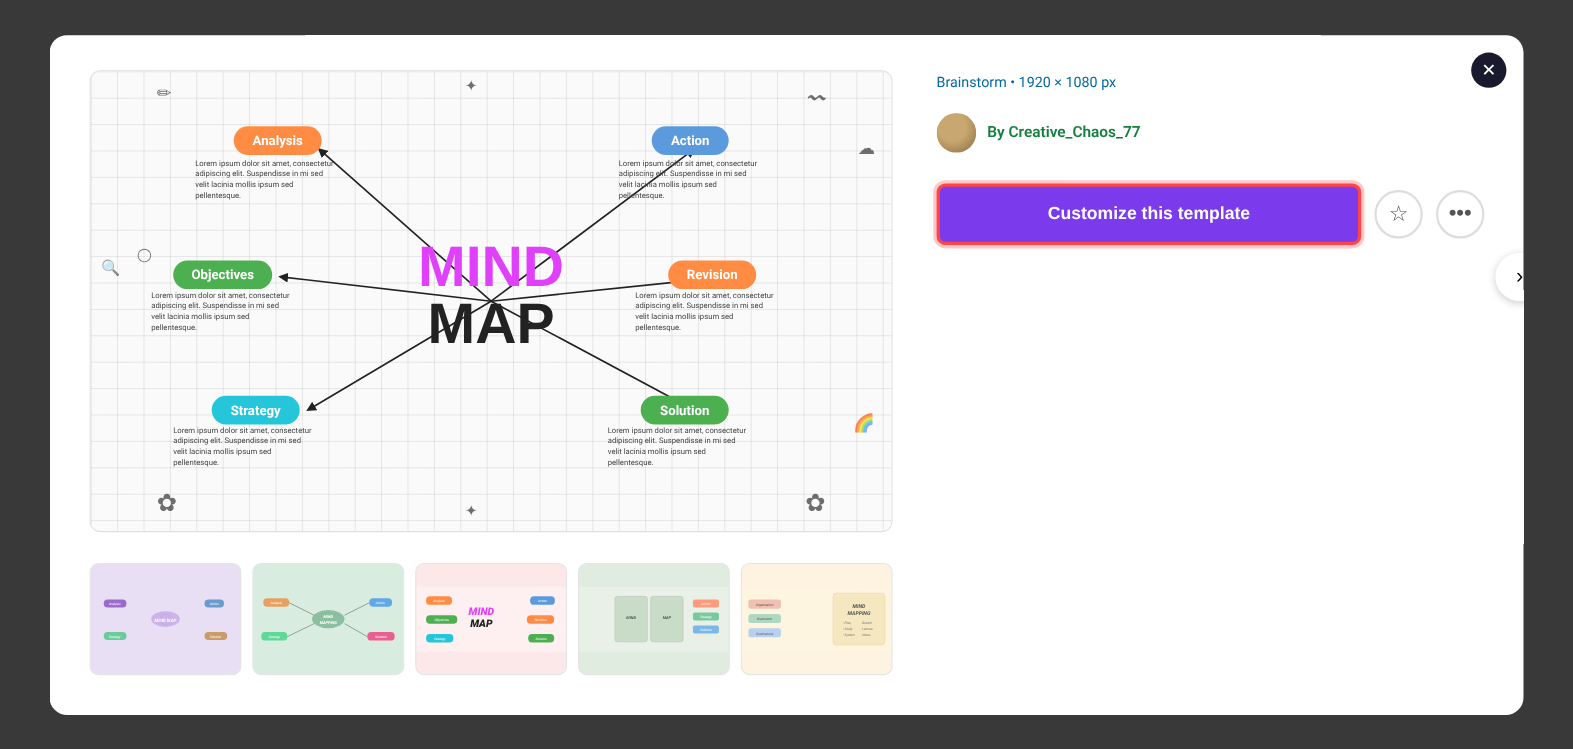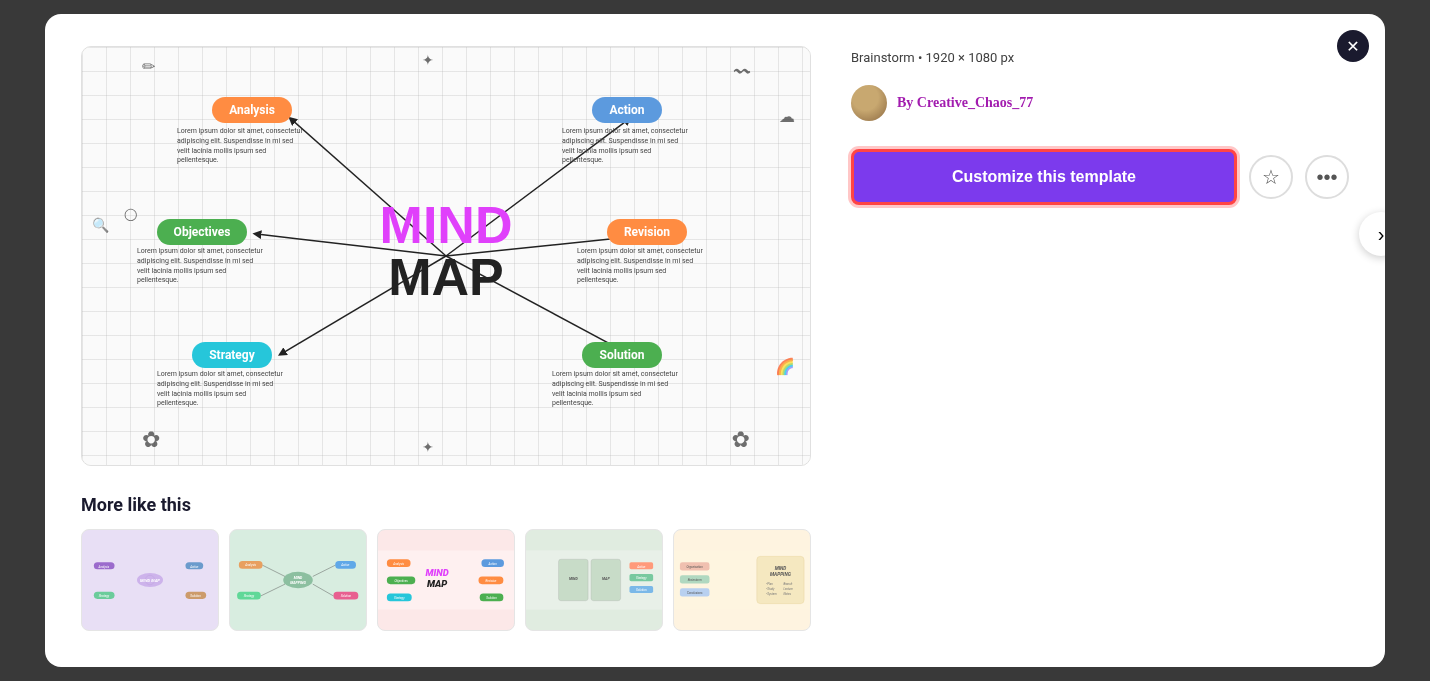--- a/index.html
+++ b/index.html
@@ -156,21 +156,21 @@
     .template-title {
       font-size: 26px;
       font-weight: 800;
       color: #1a1a2e;
       line-height: 1.2;
       margin-bottom: 10px;
     }
 
     .template-meta {
       font-size: 13px;
-      color: #404040;
+      color: #0369a1;
       margin-bottom: 20px;
     }
 
     .author-row {
       display: flex;
       align-items: center;
       gap: 10px;
       margin-bottom: 28px;
     }
 
@@ -183,22 +183,21 @@
     }
 
     .author-avatar-img {
       width: 100%;
       height: 100%;
       background: radial-gradient(circle at 40% 35%, #c8a870 40%, #8b6840 100%);
     }
 
     .author-name {
       font-size: 14px;
-      color: #a21caf;
-      font-family: Liberation Serif, serif;
+      color: #15803d;
     }
 
     .author-name span {
       font-weight: 600;
     }
 
     .action-row {
       display: flex;
       align-items: center;
       gap: 12px;
@@ -384,21 +383,20 @@
             <div class="doodle" style="top:5px; left:340px; font-size:14px;">✦</div>
             <div class="doodle" style="bottom:10px; left:340px; font-size:14px;">✦</div>
             <div class="doodle" style="top:170px; left:10px; font-size:14px;">🔍</div>
             <div class="doodle" style="top:60px; right:15px; font-size:16px;">☁</div>
             <div class="doodle" style="top:310px; right:15px; font-size:16px;">🌈</div>
             <div class="doodle" style="top:160px; left:42px; font-size:12px;">◯</div>
           </div>
         </div>
 
         <div class="more-like-this">
-          <div class="more-like-label">More like this</div>
           <div class="thumb-grid">
 
             <div class="thumb-card thumb-mind-1">
               <div class="thumb-content">
                 <svg width="100%" height="100%" viewBox="0 0 230 100">
                   <rect width="230" height="100" fill="#e8dff5"></rect>
                   <ellipse cx="115" cy="50" rx="22" ry="12" fill="#c5a8e8" opacity="0.8"></ellipse>
                   <text x="115" y="54" text-anchor="middle" font-size="7" font-weight="bold" fill="#fff">MIND MAP</text>
                   <rect x="20" y="20" width="35" height="12" rx="6" fill="#9b6bcc"></rect>
                   <text x="37" y="29" text-anchor="middle" font-size="5" fill="#fff">Analysis</text>

